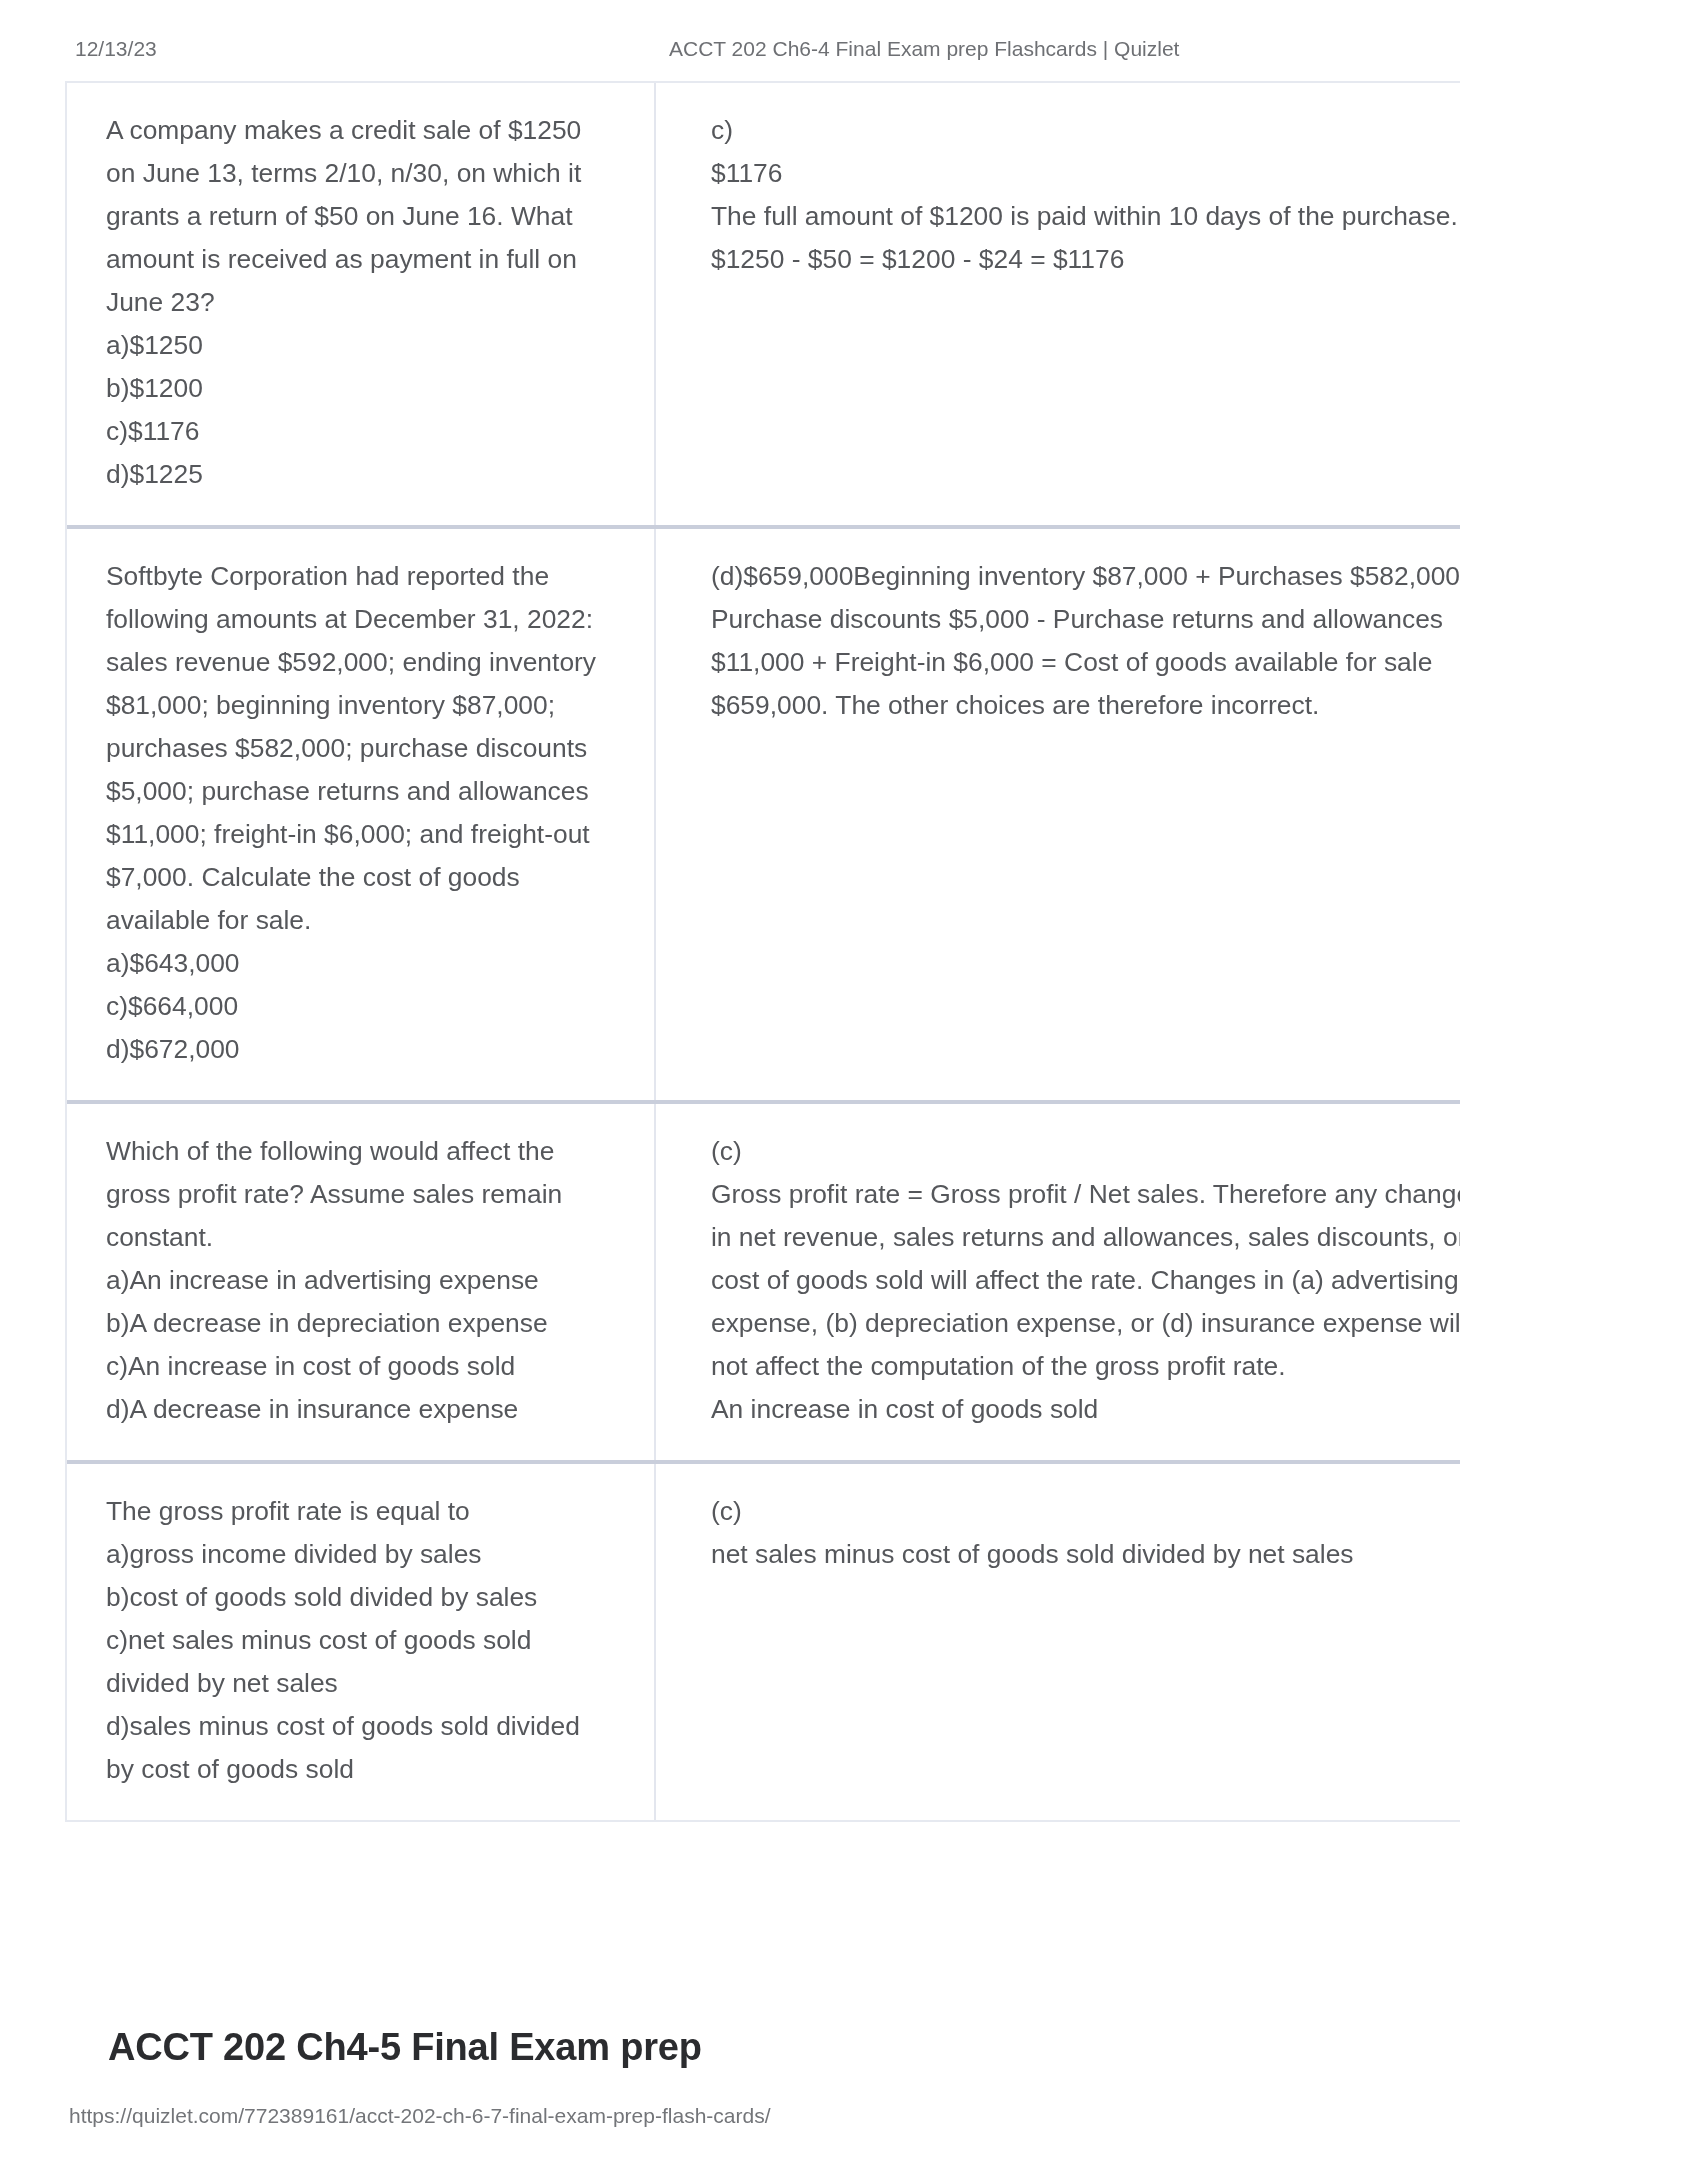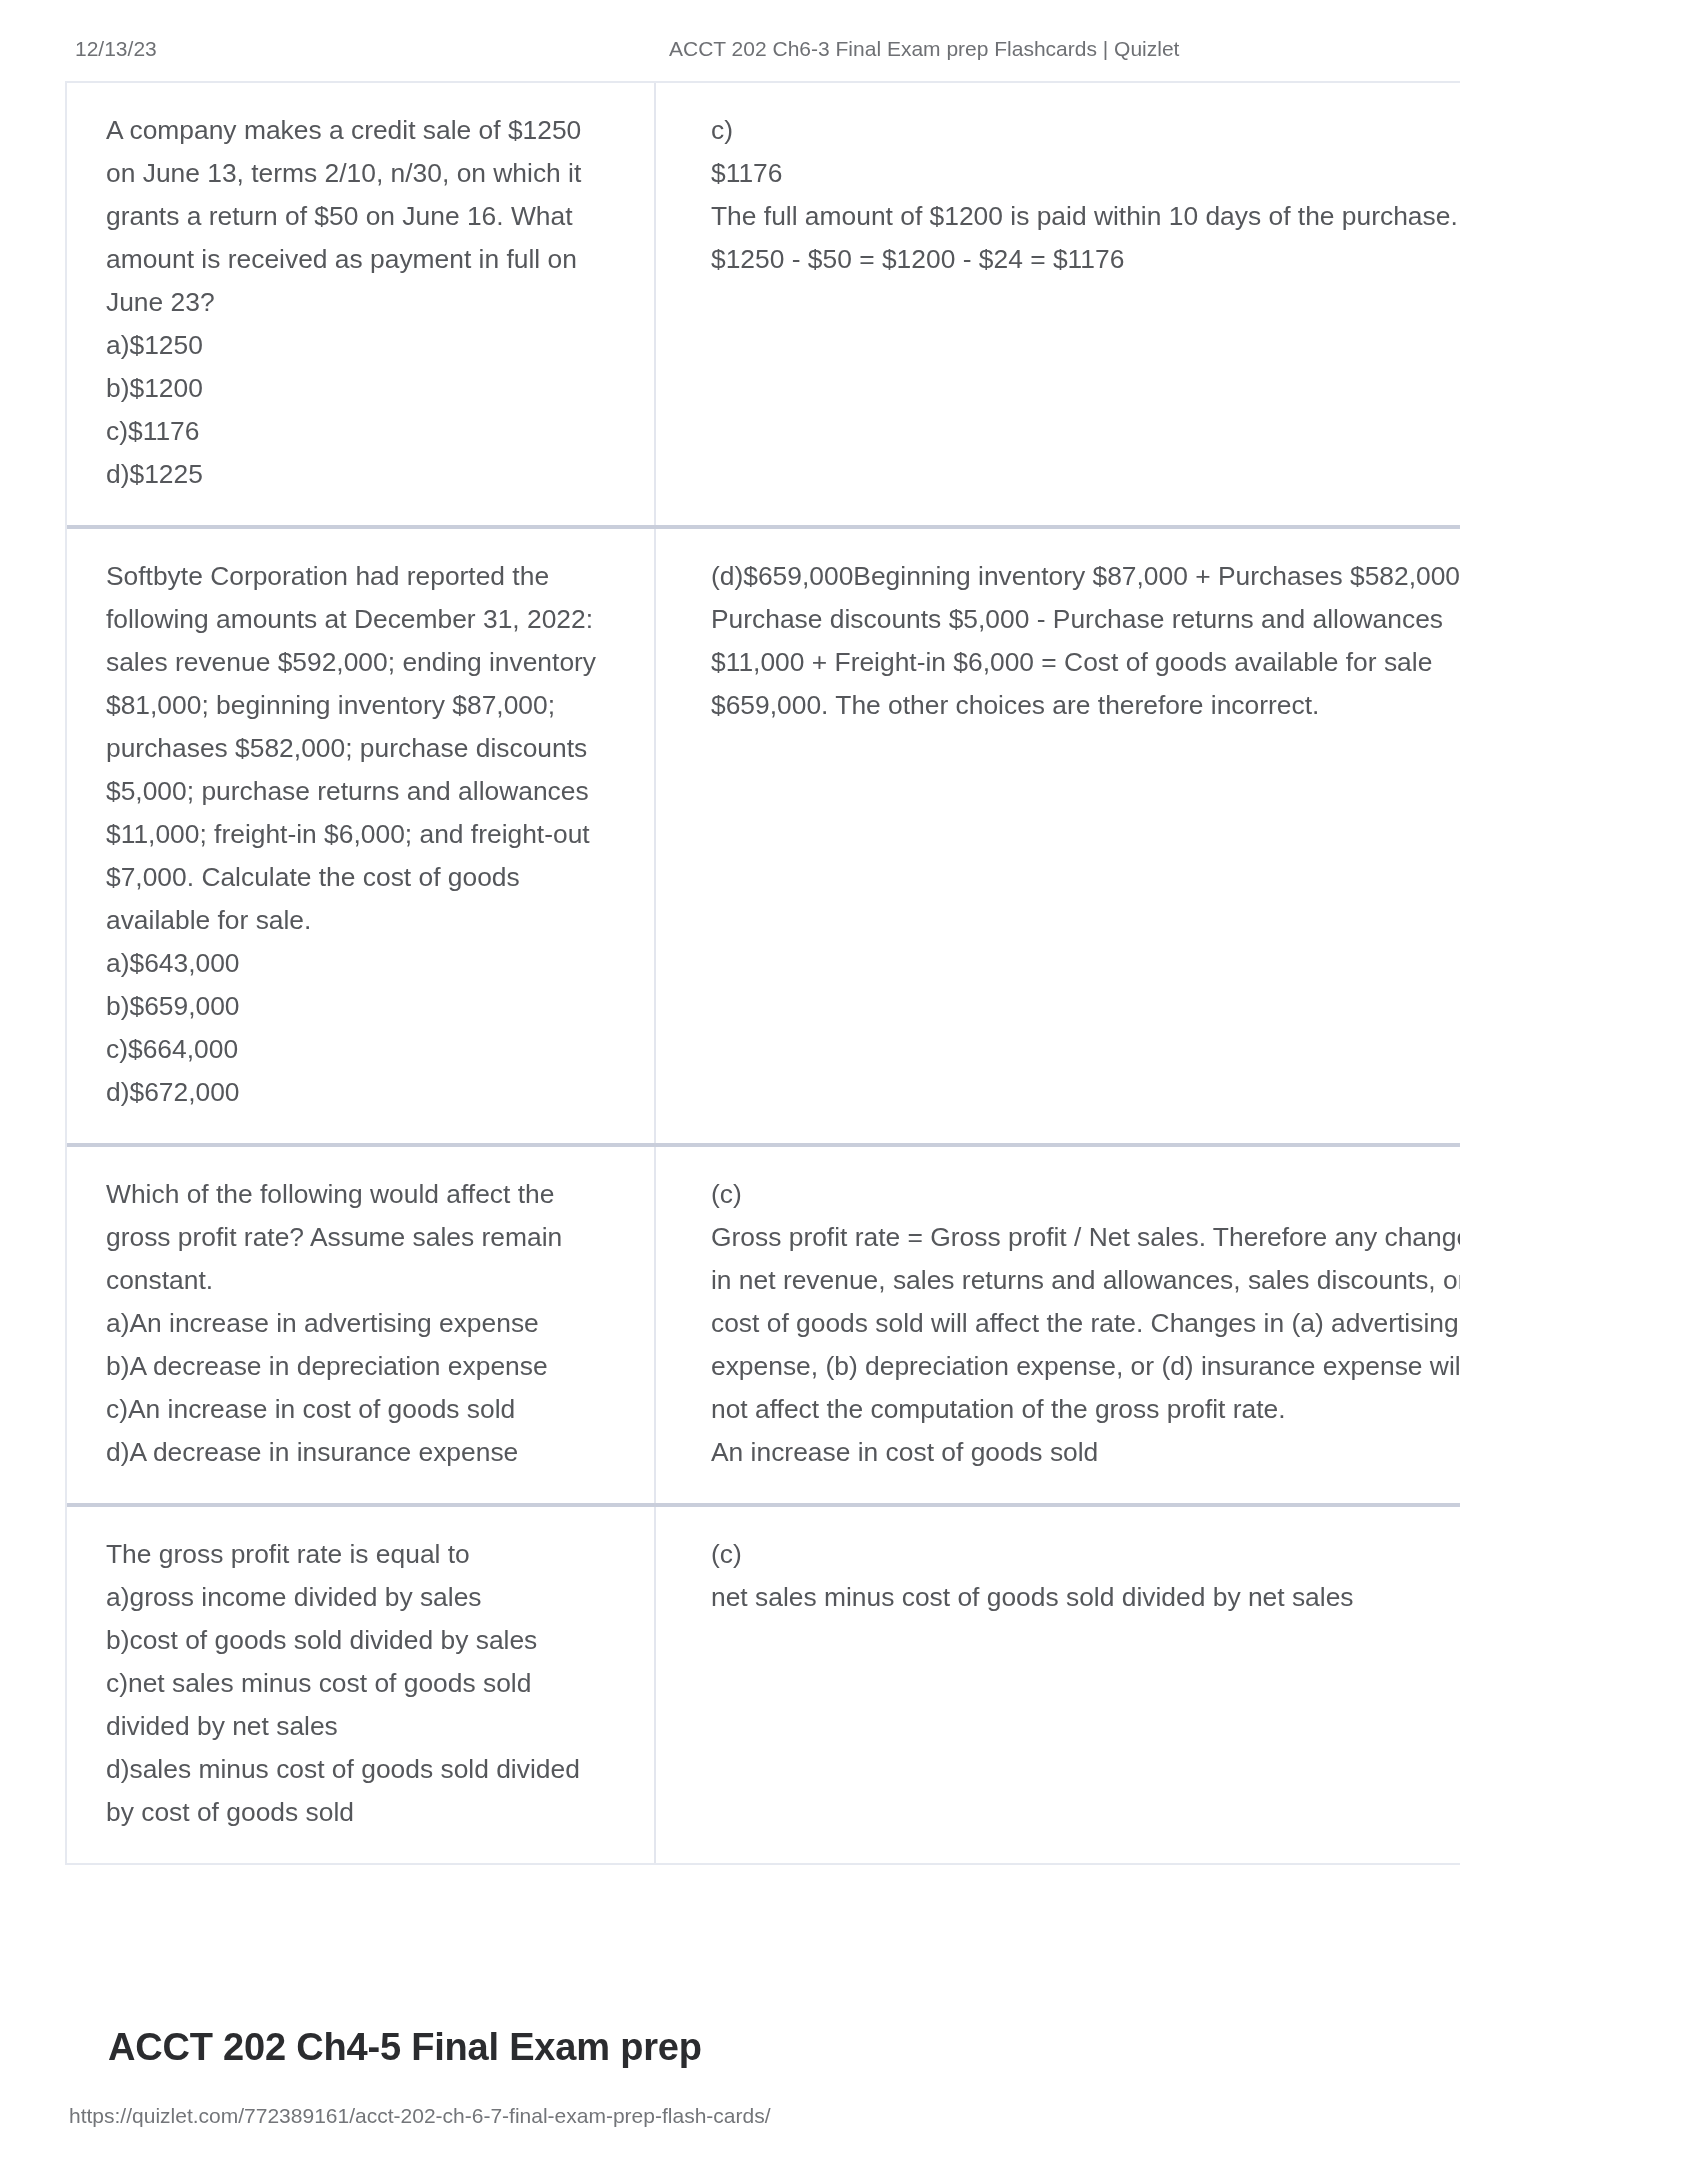--- a/index.html
+++ b/index.html
@@ -25,21 +25,21 @@
   .footer .url { position:absolute; left:69px; }
   .footer .pg { position:absolute; left:1567px; }
 </style>
 </head>
 <body>
 
 <div class="page">
 
   <div class="hdr">
     <span class="date">12/13/23</span>
-    <span class="title">ACCT 202 Ch6-3 Final Exam prep Flashcards | Quizlet</span>
+    <span class="title">ACCT 202 Ch6-4 Final Exam prep Flashcards | Quizlet</span>
   </div>
 
   <div class="cards">
 
     <div class="card">
       <div class="term">
         <span class="q">A company makes a credit sale of $1250 on June 13, terms 2/10, n/30, on which it grants a return of $50 on June 16. What amount is received as payment in full on June 23?</span>
         <span class="o">a)$1250</span>
         <span class="o">b)$1200</span>
         <span class="o">c)$1176</span>
@@ -50,21 +50,20 @@
         <span class="o">$1176</span>
         <span class="o">The full amount of $1200 is paid within 10 days of the purchase.</span>
         <span class="o">$1250 - $50 = $1200 - $24 = $1176</span>
       </div>
     </div>
 
     <div class="card">
       <div class="term">
         <span class="q">Softbyte Corporation had reported the following amounts at December 31, 2022: sales revenue $592,000; ending inventory $81,000; beginning inventory $87,000; purchases $582,000; purchase discounts $5,000; purchase returns and allowances $11,000; freight-in $6,000; and freight-out $7,000. Calculate the cost of goods available for sale.</span>
         <span class="o">a)$643,000</span>
-        <span class="o">b)$659,000</span>
         <span class="o">c)$664,000</span>
         <span class="o">d)$672,000</span>
       </div>
       <div class="def">
         <span class="o">(d)$659,000Beginning inventory $87,000 + Purchases $582,000 - Purchase discounts $5,000 - Purchase returns and allowances $11,000 + Freight-in $6,000 = Cost of goods available for sale $659,000. The other choices are therefore incorrect.</span>
       </div>
     </div>
 
     <div class="card">
       <div class="term">

